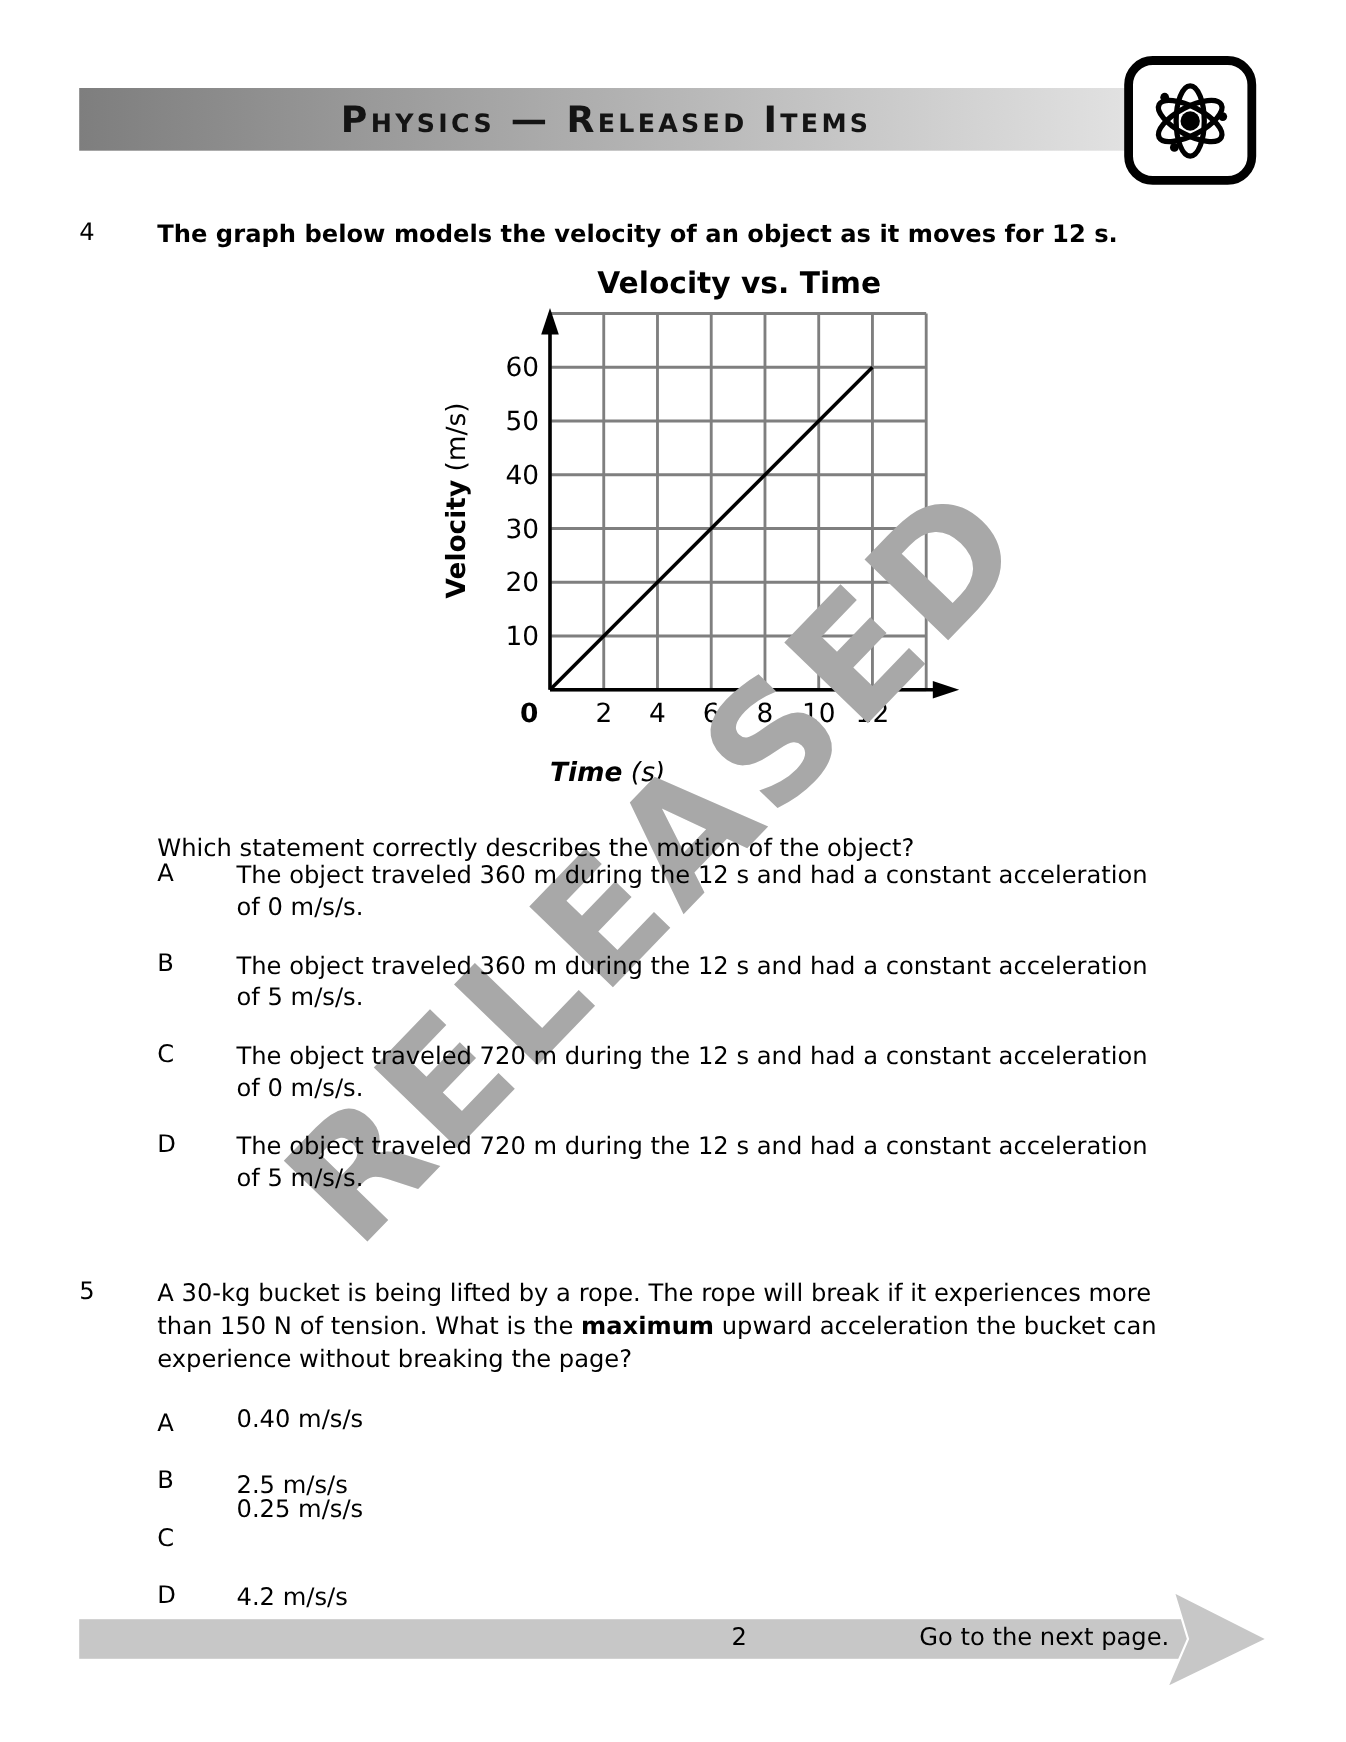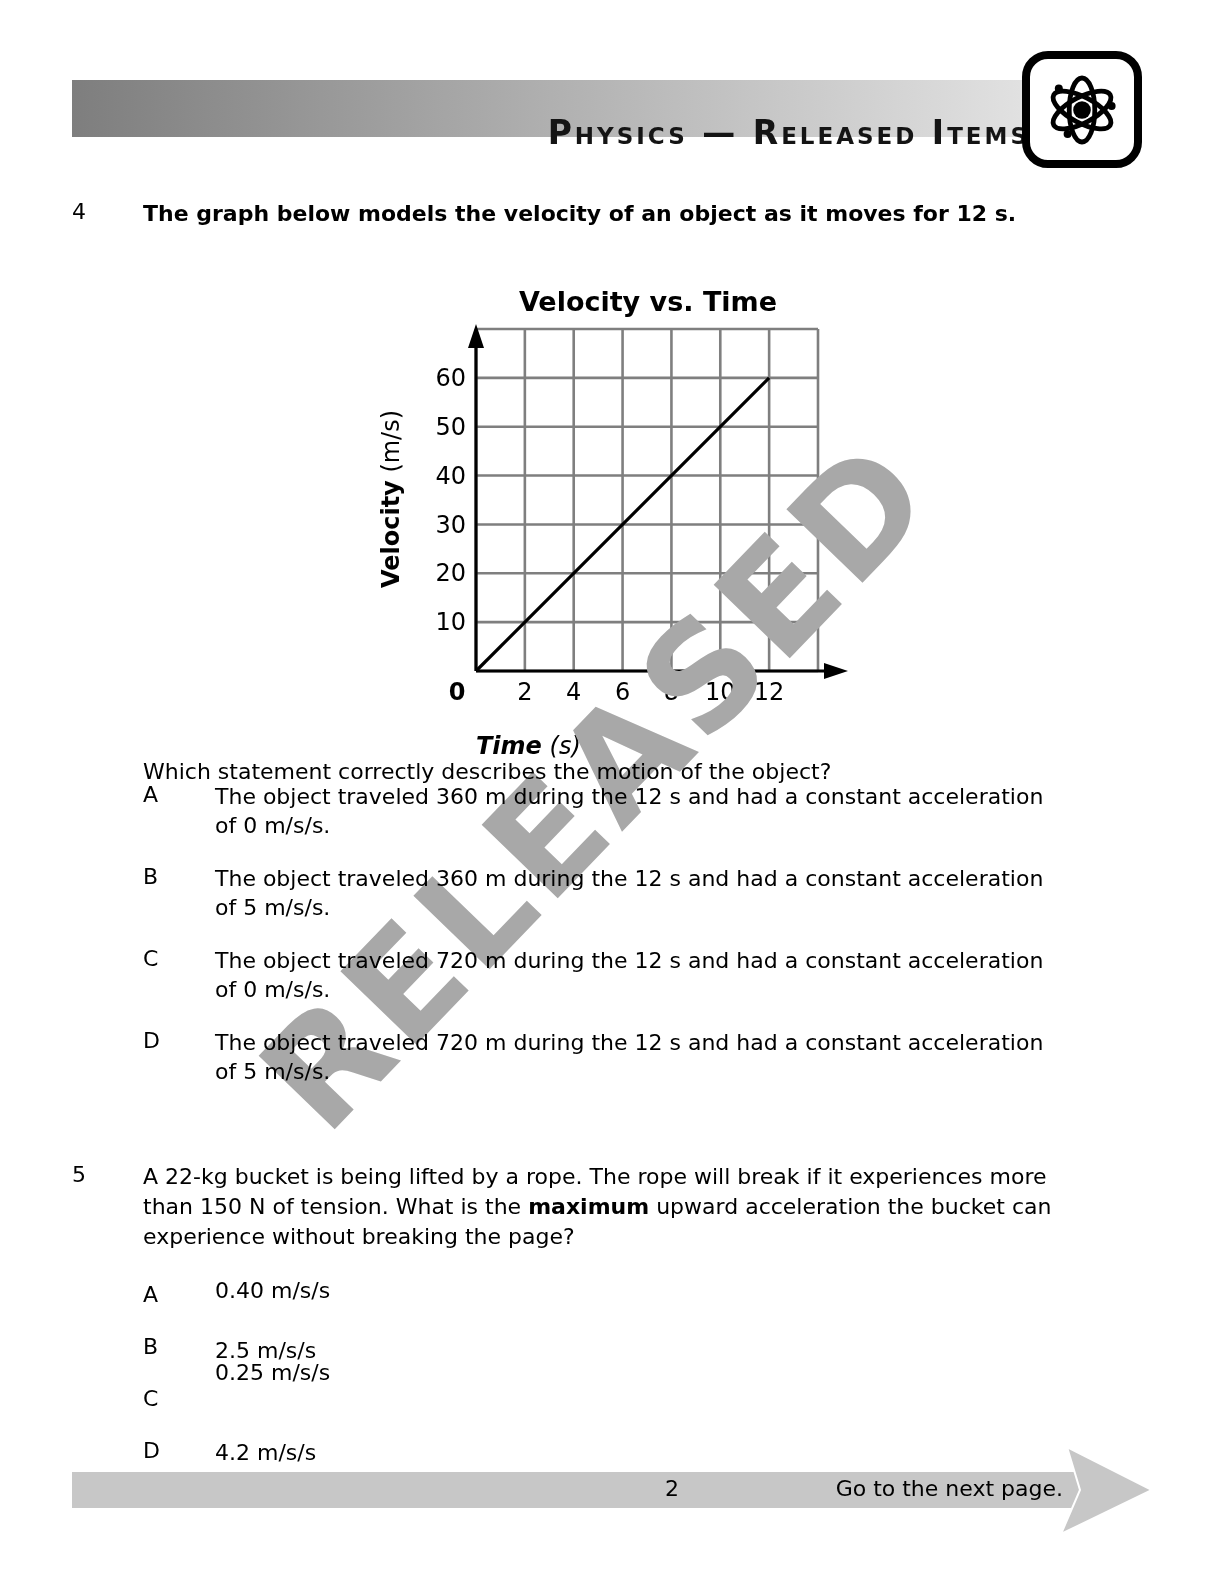--- a/index.html
+++ b/index.html
@@ -2,32 +2,32 @@
 <html><head>
 <meta charset="utf-8">
 <style>
   html,body{margin:0;padding:0;background:#fff;}
   #page{position:relative;width:1224px;height:1584px;background:#fff;overflow:hidden;
         font-family:"DejaVu Sans","Liberation Sans",sans-serif;color:#000;}
   .z2{position:absolute;z-index:2;}
   
   #header-bar{left:72px;top:80px;width:958px;height:57px;
     background:linear-gradient(to right,#7e7e7e,#e2e2e2);}
-  #header-title{width:100%;text-align:right;line-height:57px;font-weight:bold;
-    font-size:33px;font-variant:small-caps;letter-spacing:3px;color:#141414;margin-top:24px;}
+  #header-title{width:100%;text-align:center;line-height:57px;font-weight:bold;
+    font-size:33px;font-variant:small-caps;letter-spacing:3px;color:#141414;}
   #atom-box{left:1022px;top:51px;width:104px;height:101px;background:#fff;
     border:8px solid #000;border-radius:26px;display:flex;align-items:center;justify-content:center;}
   
   .qnum{font-size:22px;}
   .stem{font-size:22px;line-height:30px;}
   .choice-letter{font-size:22px;}
   .choice-text{font-size:22px;line-height:29px;}
   .em-bi{font-weight:bold;}
   
-  #graph-wrap{position:absolute;left:378px;top:242px;width:500px;height:470px;z-index:0;margin-top:44px;}
+  #graph-wrap{position:absolute;left:402px;top:242px;width:500px;height:470px;z-index:0;}
   #graph-title{position:absolute;left:98px;top:0;width:344px;text-align:center;
     font-weight:bold;font-size:27px;z-index:2;}
   .gsvg{position:absolute;left:0;top:28px;width:500px;height:400px;}
   #grid-layer{z-index:0;}
   #ink-layer{z-index:2;}
   #y-axis-label{position:absolute;left:13px;top:213px;transform:translate(-50%,-50%) rotate(-90deg);
     white-space:nowrap;font-size:24px;z-index:2;}
   #x-axis-label{position:absolute;left:98px;top:446px;width:344px;text-align:left;
     font-size:24px;z-index:2;font-style:italic;}
   .tick{font-size:24px;fill:#000;}
@@ -121,21 +121,21 @@
   </div>
 
   <div class="z2 choice-letter" style="left:143px;top:1028px;">D</div>
   <div class="z2 choice-text" style="left:215px;top:1028px;width:930px;">
     <div>The object traveled 720 m during the 12 s and had a constant acceleration</div>
     <div>of 5 m/s/s.</div>
   </div>
 
   <div class="z2 qnum" style="left:72px;top:1162px;">5</div>
   <div class="z2 stem" style="left:143px;top:1162px;width:1000px;">
-    <div>A 22-kg bucket is being lifted by a rope. The rope will break if it experiences more</div>
+    <div>A 30-kg bucket is being lifted by a rope. The rope will break if it experiences more</div>
     <div><span>than 150 N of tension. What is the </span><span class="em-bi">maximum</span><span> upward acceleration the bucket can</span></div>
     <div>experience without breaking the page?</div>
   </div>
 
   <div class="z2 choice-letter" style="left:143px;top:1282px;">A</div>
   <div class="z2 choice-text" style="left:215px;top:1358px;">0.25 m/s/s</div>
 
   <div class="z2 choice-letter" style="left:143px;top:1334px;">B</div>
   <div class="z2 choice-text" style="left:215px;top:1276px;">0.40 m/s/s</div>
 

